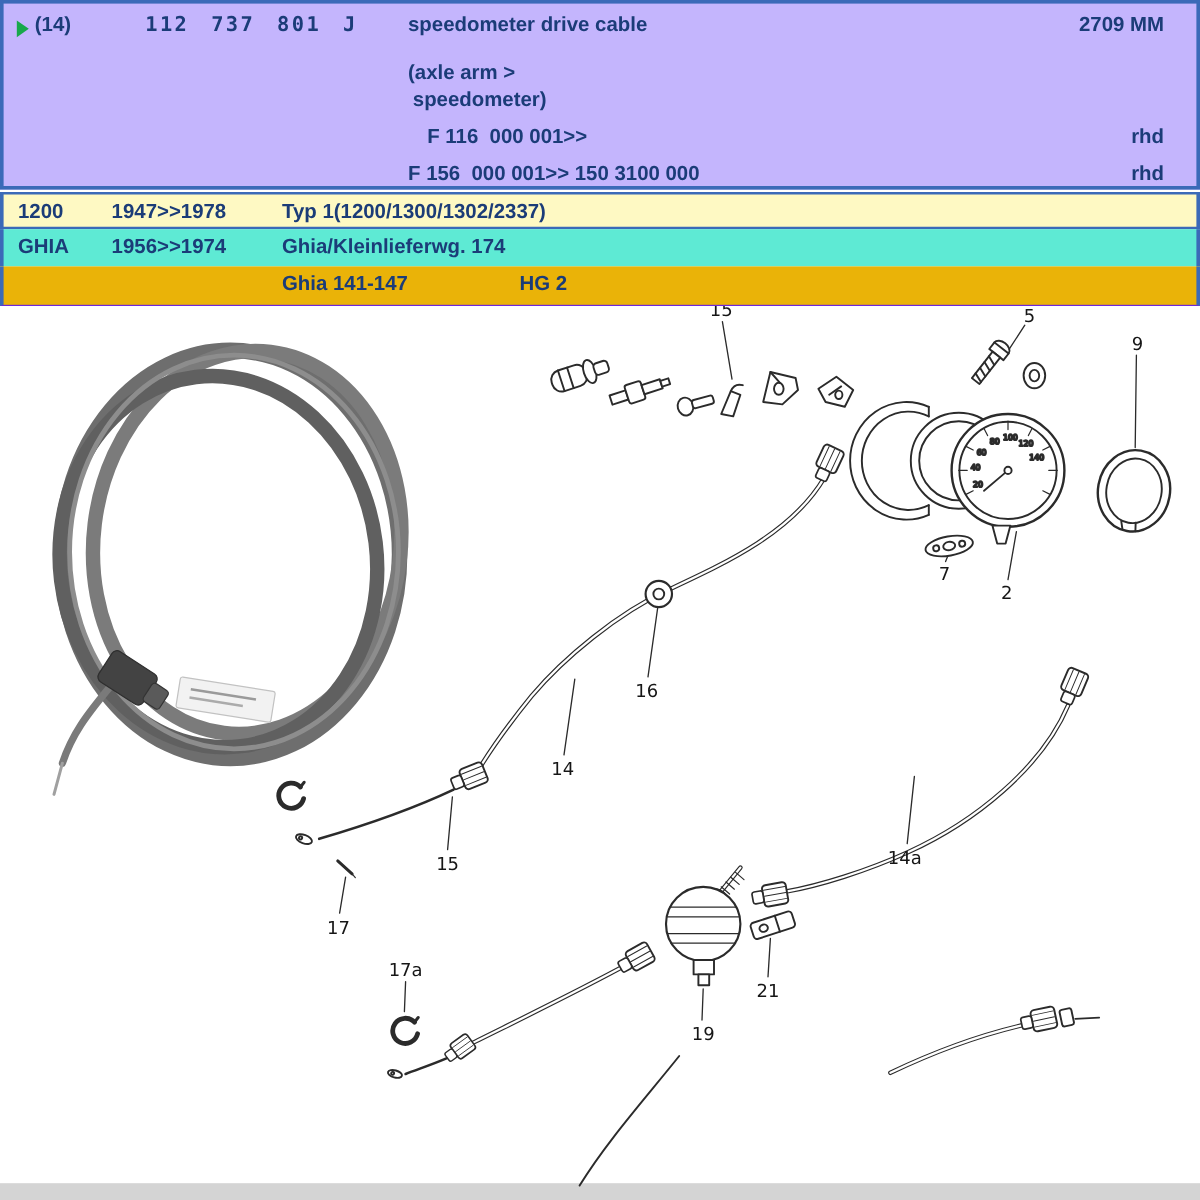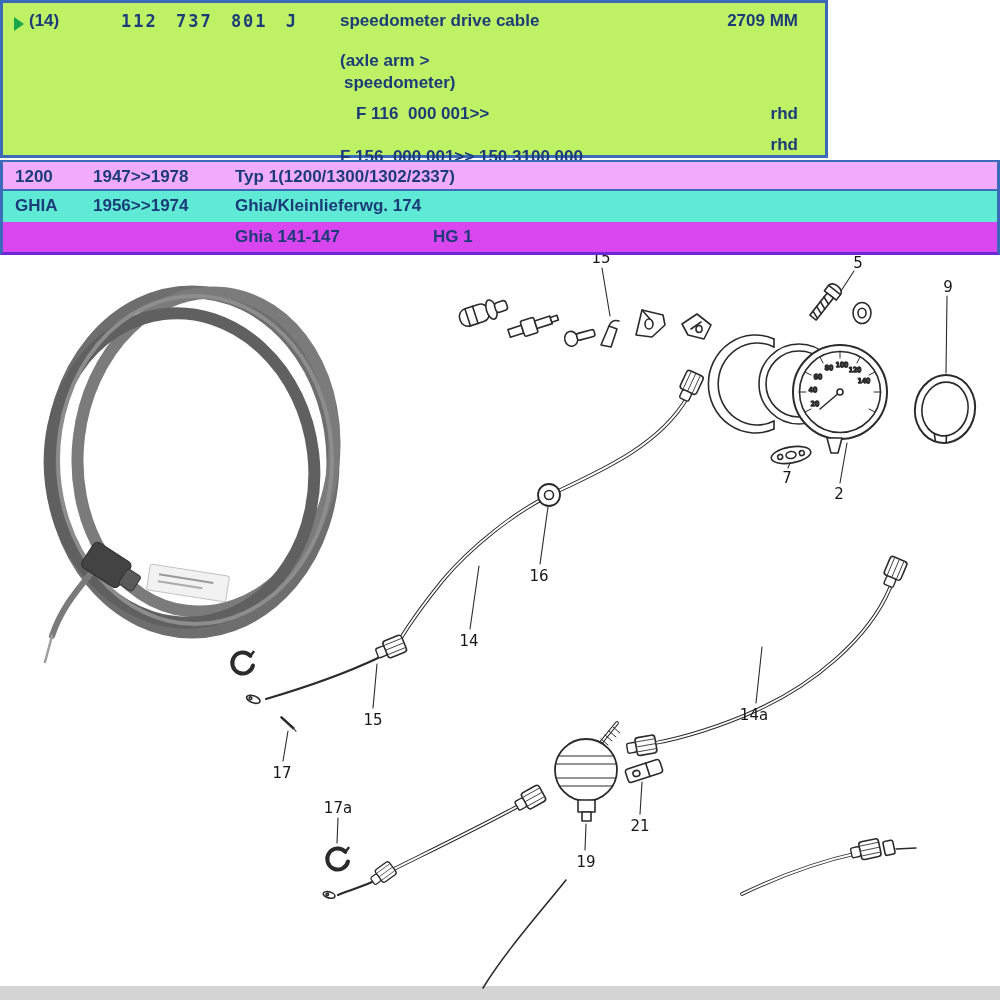--- a/index.html
+++ b/index.html
@@ -1,36 +1,36 @@
 <!DOCTYPE html>
 <html><head>
 <meta charset="utf-8">
 <style>
   html,body { margin:0; padding:0; background:#fff; }
   .screen { position:relative; width:1000px; height:1000px; background:#fff; overflow:hidden;
             font-family:"Liberation Sans","DejaVu Sans",sans-serif; }
 
   
-  .part-header { position:absolute; left:0; top:0; width:828px; height:158px;
-                 box-sizing:border-box; background:#bef264;
+  .part-header { position:absolute; left:0; top:0; width:1000px; height:158px;
+                 box-sizing:border-box; background:#c4b5fd;
                  border-top:3px solid #3b6ab8; border-left:3px solid #3b6ab8;
                  border-right:3px solid #3b6ab8; border-bottom:3px solid #3b6ab8; }
   .ph-text { position:absolute; font-weight:bold; font-size:17px; color:#1b3c78; white-space:pre; }
   .part-no { font-family:"DejaVu Sans Mono","Liberation Mono",monospace; letter-spacing:2px; word-spacing:6px; }
   .right-al { right:27px; text-align:right; }
   .marker { position:absolute; left:11px; top:14px; width:0; height:0;
             border-left:10px solid #17a84b; border-top:7px solid transparent; border-bottom:7px solid transparent; }
 
   
   .m-row { position:absolute; left:0; width:1000px; box-sizing:border-box;
            border-left:3px solid #3b6ab8; border-right:3px solid #3b6ab8; }
-  .m-row1 { top:160px; height:31px; background:#f0abfc;
+  .m-row1 { top:160px; height:31px; background:#fef9c3;
             border-top:2px solid #3b6ab8; border-bottom:2px solid #3b6ab8; }
   .m-row2 { top:191px; height:31px; background:#5eead4; }
-  .m-row3 { top:222px; height:33px; background:#d946ef; border-bottom:3px solid #6d28d9; }
+  .m-row3 { top:222px; height:33px; background:#eab308; border-bottom:1px solid #6d28d9; }
   .m-text { position:absolute; top:5px; font-weight:bold; font-size:17px; color:#1b3c78; white-space:pre; }
   .c-code { left:12px; } .c-years { left:90px; } .c-desc { left:232px; } .c-extra { left:430px; }
 
   
   .diagram { position:absolute; left:0; top:255px; width:1000px; height:745px; }
   .art { stroke:#2b2b2b; fill:none; stroke-width:1.6; stroke-linecap:round; stroke-linejoin:round; }
   .co { stroke:#2b2b2b; fill:none; stroke-width:3.8; stroke-linecap:round; }
   .ci { stroke:#fff; fill:none; stroke-width:1.9; stroke-linecap:round; }
   .thin { stroke:#2b2b2b; fill:none; stroke-width:2.2; stroke-linecap:round; }
   .leader { stroke:#2b2b2b; stroke-width:1.1; }
@@ -45,37 +45,37 @@
   <section class="part-header">
     <span class="marker"></span>
     <span class="ph-text" style="left:26px; top:8px;">(14)</span>
     <span class="ph-text part-no" style="left:118px; top:8px;">112 737 801 J</span>
     <span class="ph-text" style="left:337px; top:8px;text-align:right;">speedometer drive cable</span>
     <span class="ph-text right-al" style="top:8px;">2709 MM</span>
     <span class="ph-text" style="left:337px; top:48px;">(axle arm &gt;</span>
     <span class="ph-text" style="left:341px; top:70px;">speedometer)</span>
     <span class="ph-text" style="left:337px; top:101px;margin-left:16px;">F 116  000 001&gt;&gt;</span>
     <span class="ph-text right-al" style="top:101px;">rhd</span>
-    <span class="ph-text" style="left:337px; top:132px;margin-top:12px;">F 156  000 001&gt;&gt; 150 3100 000</span>
+    <span class="ph-text" style="left:337px; top:132px;">F 156  000 001&gt;&gt; 150 3100 000</span>
     <span class="ph-text right-al" style="top:132px;">rhd</span>
   </section>
 
   <div class="m-row m-row1">
     <span class="m-text c-code">1200</span>
     <span class="m-text c-years">1947&gt;&gt;1978</span>
     <span class="m-text c-desc">Typ 1(1200/1300/1302/2337)</span>
   </div>
   <div class="m-row m-row2">
     <span class="m-text c-code">GHIA</span>
     <span class="m-text c-years">1956&gt;&gt;1974</span>
     <span class="m-text c-desc">Ghia/Kleinlieferwg. 174</span>
   </div>
   <div class="m-row m-row3">
     <span class="m-text c-desc">Ghia 141-147</span>
-    <span class="m-text c-extra">HG 1</span>
+    <span class="m-text c-extra">HG 2</span>
   </div>
 
   <div class="diagram">
   <svg width="1000" height="745" viewBox="0 255 1000 745">
     <defs>
       <g id="fit">
         <rect x="-9" y="-14" width="18" height="20" rx="3" fill="#fff" stroke="#2b2b2b" stroke-width="1.6"></rect>
         <line x1="-5" y1="-13" x2="-5" y2="5" stroke="#2b2b2b" stroke-width="0.8"></line>
         <line x1="0" y1="-13" x2="0" y2="5" stroke="#2b2b2b" stroke-width="0.8"></line>
         <line x1="5" y1="-13" x2="5" y2="5" stroke="#2b2b2b" stroke-width="0.8"></line>

